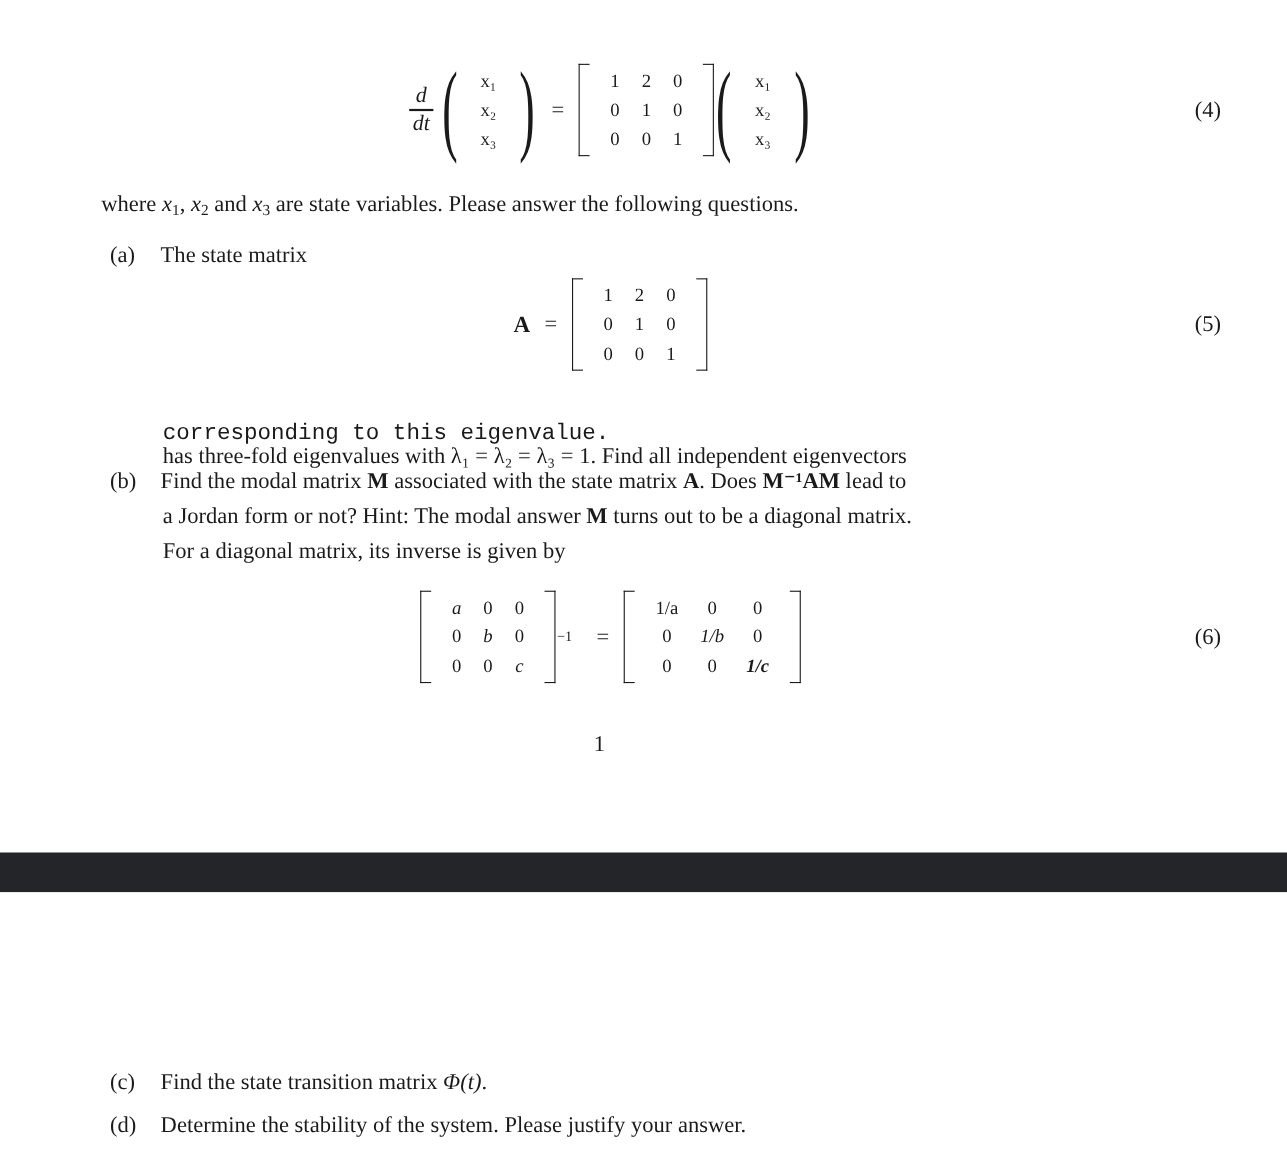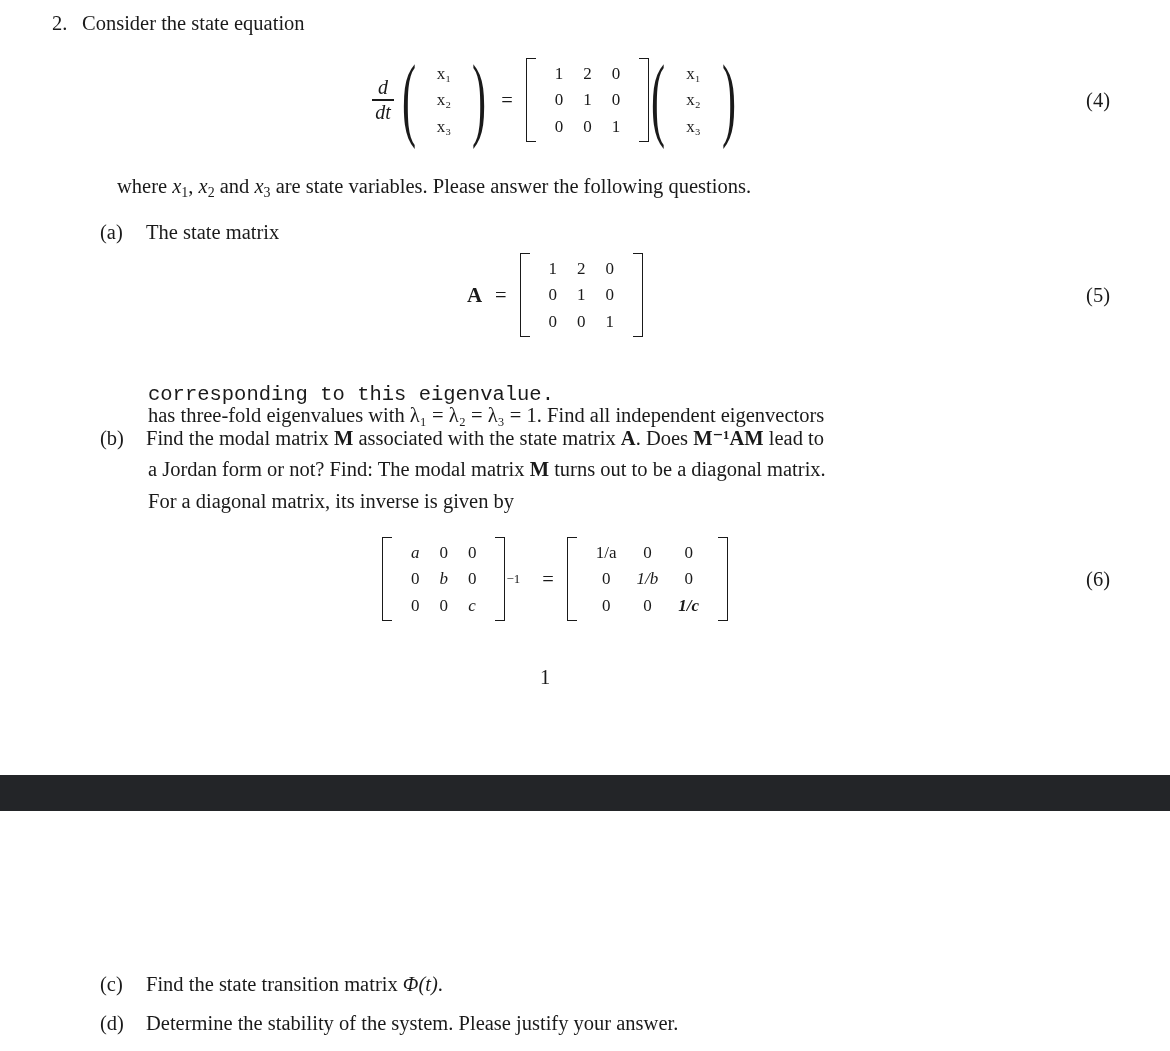--- a/index.html
+++ b/index.html
@@ -147,23 +147,20 @@
     position: absolute;
     left: 0;
     width: 1170px;
   }
 </style>
 </head>
 <body>
 
 <div class="page">
 
-  <div class="item-2">
-    <span class="num">2.</span><span>Consider the state equation</span>
-  </div>
 
   <div class="eqrow" style="top:52px; height:96px;">
     <div style="display:flex; align-items:center; margin-left:-60px;">
 
       <span class="frac">
         <span class="top">d</span>
         <span class="bar"></span>
         <span class="bot">dt</span>
       </span>
 
@@ -202,21 +199,21 @@
           <span>x₂</span>
           <span>x₃</span>
         </span>
         <span class="paren">)</span>
       </span>
     </div>
 
     <span class="eqno">(4)</span>
   </div>
 
-  <div class="para" style="left:92px; top:172px; width:950px;margin-left:25px;">
+  <div class="para" style="left:92px; top:172px; width:950px;">
     <span>where </span><em class="v">x</em><span class="sub">1</span><span>, </span><em class="v">x</em><span class="sub">2</span><span> and </span><em class="v">x</em><span class="sub">3</span><span> are state variables.  Please answer the following questions.</span>
   </div>
 
   <div class="li" style="left:100px; top:218px; width:950px;">
     <span class="lbl">(a)</span>
     <span class="bodytext">The state matrix</span>
   </div>
 
   <div class="eqrow" style="top:250px; height:90px;">
     <div style="display:flex; align-items:center; margin-left:-60px;">
@@ -248,21 +245,21 @@
     <span>corresponding to this eigenvalue.</span>
   </div>
 
   <div class="li" style="left:100px; top:424px; width:965px;">
     <span class="lbl">(b)</span>
     <span class="bodytext">
       <span>Find the modal matrix </span><span class="bf">M</span><span> associated with the state matrix </span><span class="bf">A</span><span>.  Does </span><span class="bf">M⁻¹AM</span><span> lead to</span>
     </span>
   </div>
   <div class="para" style="left:148px; top:455px; width:920px;">
-    <span>a Jordan form or not?  Find: The modal matrix </span><span class="bf">M</span><span> turns out to be a diagonal matrix.</span>
+    <span>a Jordan form or not?  Hint: The modal answer </span><span class="bf">M</span><span> turns out to be a diagonal matrix.</span>
   </div>
   <div class="para" style="left:148px; top:487px; width:920px;">
     <span>For a diagonal matrix, its inverse is given by</span>
   </div>
 
   <div class="eqrow" style="top:525px; height:108px;">
     <div style="display:flex; align-items:center; margin-left:-60px;">
 
       <span class="mat">
         <span class="brk-sq l"></span>

